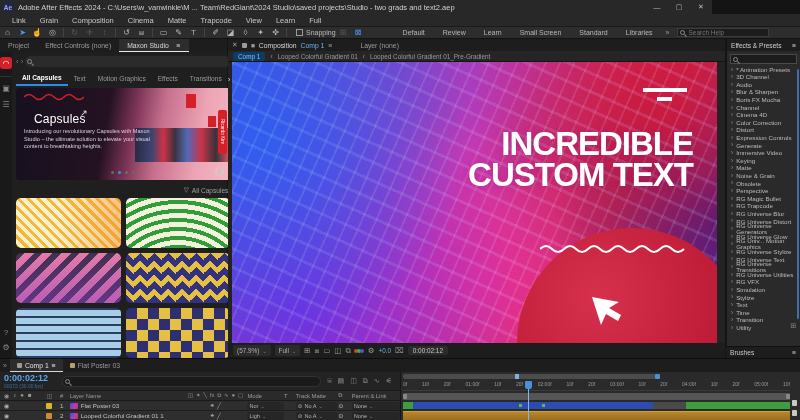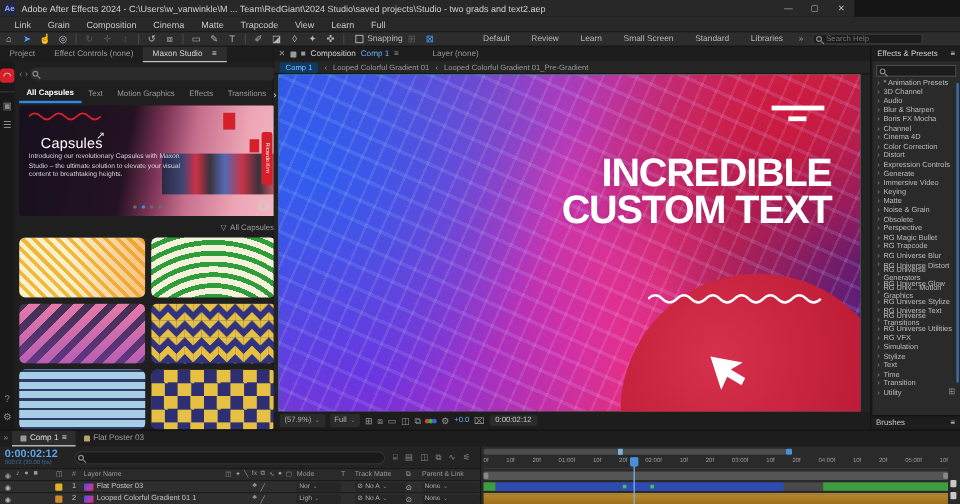--- a/index.html
+++ b/index.html
@@ -97,21 +97,21 @@
   .p5 { background:repeating-linear-gradient(0deg,#2e3a68 0 2px,#a6cfe6 2px 8px); }
   .p6 { background:repeating-conic-gradient(#e5c042 0% 25%,#2e2e72 0% 50%); background-size:22px 22px; }
 
   
   #comp-panel { position:absolute; left:228px; top:39px; width:497px; height:319px; background:#232323; }
   .comp-tabs { height:12px; background:#1d1d1d; display:flex; align-items:center; font-size:6.8px; color:#9a9a9a; gap:4px; padding-left:4px; }
   .comp-tabs .blue { color:#6cb2f5; }
   .comp-tabs .white { color:#d5d5d5; }
   .crumbs { height:11px; background:#252525; display:flex; align-items:center; font-size:6.4px; color:#9a9a9a; gap:5px; padding-left:5px; border-bottom:1px solid #141414; }
   .crumb-chip { background:#0f3a63; color:#7cc0ff; padding:0 5px; border-radius:2px; height:9px; display:flex; align-items:center; }
-  #viewport { position:absolute; left:4px; top:23px; right:8px; bottom:15px; background:#22c55e; overflow:hidden; }
+  #viewport { position:absolute; left:4px; top:23px; right:8px; bottom:15px; background:#f97316; overflow:hidden; }
   #artwork { position:absolute; inset:0; overflow:hidden;
     background:
       radial-gradient(circle at 88% 12%, rgba(205,25,60,.95), rgba(205,25,60,0) 38%),
       radial-gradient(circle at 100% 55%, rgba(55,25,125,.9), rgba(55,25,125,0) 32%),
       radial-gradient(circle at 6% 28%, rgba(45,95,240,.95), rgba(45,95,240,0) 42%),
       radial-gradient(circle at 14% 88%, rgba(110,45,225,.9), rgba(110,45,225,0) 45%),
       radial-gradient(circle at 50% 80%, rgba(238,48,158,.85), rgba(238,48,158,0) 55%),
       linear-gradient(118deg,#3a50e0 0%,#b83ab8 45%,#d02a50 72%,#7c2ba0 100%); }
   #artwork::before { content:""; position:absolute; inset:0;
     background:

